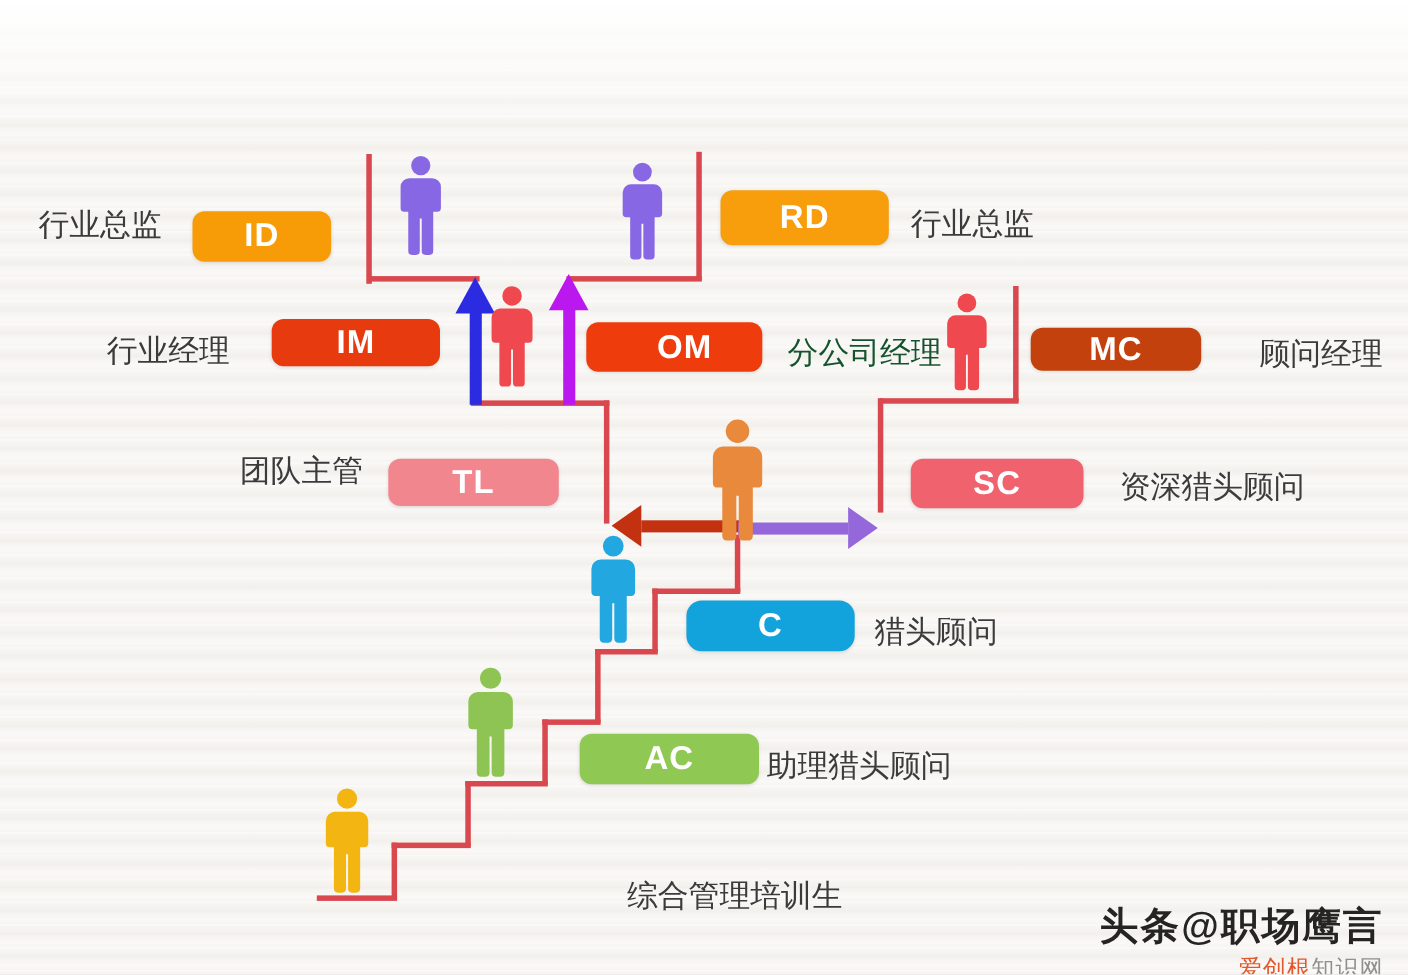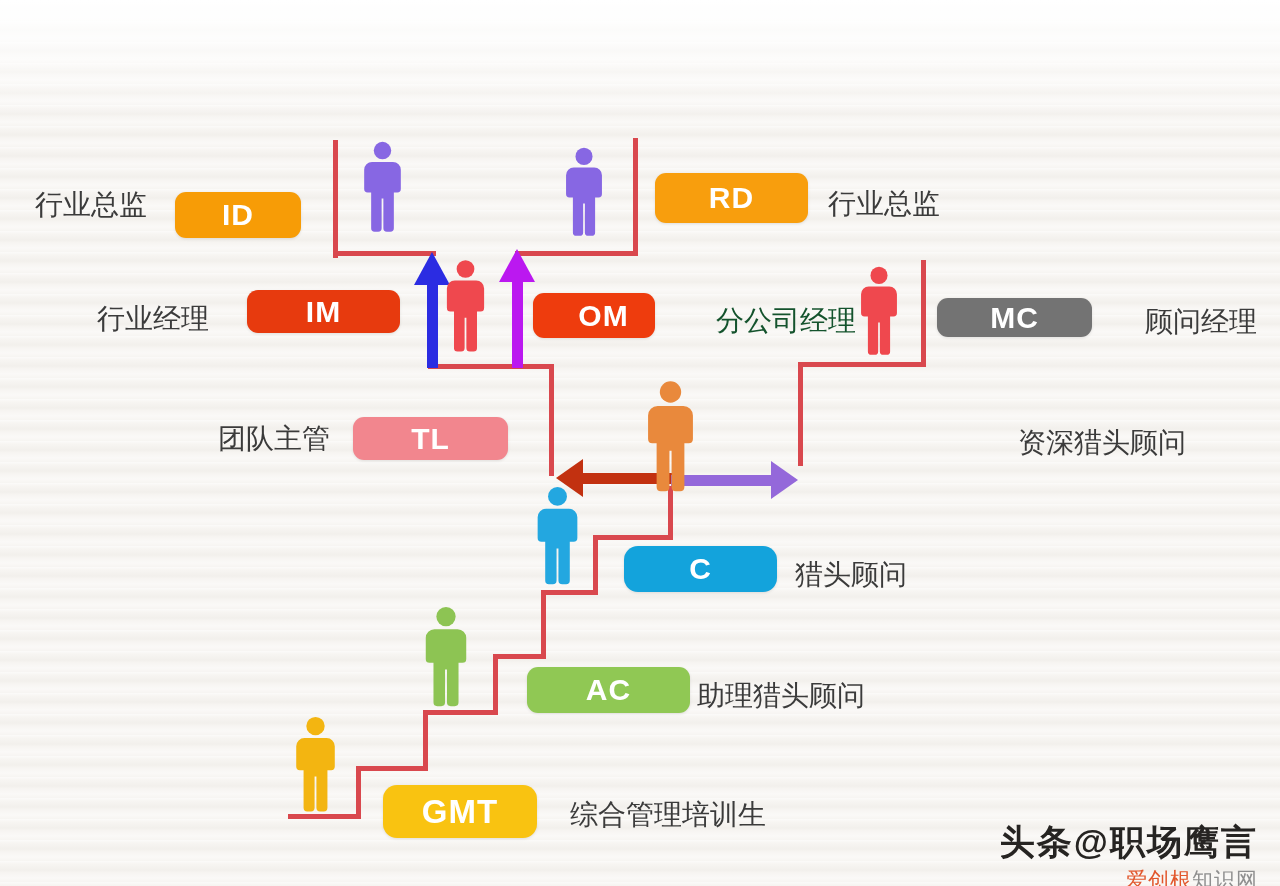--- a/index.html
+++ b/index.html
@@ -113,33 +113,33 @@
   <svg class="person" style="left: 424px; top: 606px; color: rgb(141, 196, 83);" width="44" height="106" viewBox="0 0 44 110">
       <use href="#person-shape"></use>
     </svg>
   <svg class="person" style="left: 294px; top: 716px; color: rgb(243, 181, 17);" width="43" height="101" viewBox="0 0 44 110">
       <use href="#person-shape"></use>
     </svg>
 
   <div class="badge" style="left: 175px; top: 192px; width: 126px; height: 46px; background-color: rgb(247, 156, 6); color: rgb(255, 255, 255);">ID</div>
   <div class="badge" style="left: 655px; top: 173px; width: 153px; height: 50px; background-color: rgb(248, 158, 13); color: rgb(255, 255, 255);">RD</div>
   <div class="badge" style="left: 247px; top: 290px; width: 153px; height: 43px; background-color: rgb(231, 58, 14); color: rgb(255, 255, 255);">IM</div>
-  <div class="badge" style="left: 533px; top: 293px; width: 122px; height: 45px; background-color: rgb(238, 60, 13); color: rgb(255, 255, 255); padding-left: 19px;">OM</div>
-  <div class="badge" style="left: 937px; top: 298px; width: 155px; height: 39px; background-color: #737373; color: rgb(255, 255, 255);">MC</div>
+  <div class="badge" style="left: 533px; top: 293px; width: 160px; height: 45px; background-color: rgb(238, 60, 13); color: rgb(255, 255, 255); padding-left: 19px;">OM</div>
+  <div class="badge" style="left: 937px; top: 298px; width: 155px; height: 39px; background-color: #c2410c; color: rgb(255, 255, 255);">MC</div>
   <div class="badge" style="left: 353px; top: 417px; width: 155px; height: 43px; background-color: rgb(242, 134, 142); color: rgb(255, 255, 255);">TL</div>
+  <div class="badge" style="left: 828px; top: 417px; width: 157px; height: 45px; background-color: rgb(240, 98, 109); color: rgb(255, 255, 255);">SC</div>
   <div class="badge" style="left: 624px; top: 546px; width: 153px; height: 46px; border-radius: 14px; background-color: rgb(19, 163, 220); color: rgb(255, 255, 255);">C</div>
   <div class="badge" style="left: 527px; top: 667px; width: 163px; height: 46px; background-color: rgb(144, 200, 84); color: rgb(255, 255, 255);">AC</div>
-  <div class="badge" style="left: 383px; top: 785px; width: 154px; height: 53px; font-size: 33px; border-radius: 14px; background-color: rgb(249, 195, 17); color: rgb(255, 255, 255);">GMT</div>
 
   <div class="role-label" style="left: 35px; top: 186px; color: rgb(59, 59, 59);">行业总监</div>
   <div class="role-label" style="left: 828px; top: 185px; color: rgb(59, 59, 59);">行业总监</div>
   <div class="role-label" style="left: 97px; top: 300px; color: rgb(59, 59, 59);">行业经理</div>
   <div class="role-label" style="left: 716px; top: 302px; color: #14532d;">分公司经理</div>
   <div class="role-label" style="left: 1117px; top: 303px; color: rgb(59, 59, 59); margin-left: 28px;">顾问经理</div>
-  <div class="role-label" style="left: 218px; top: 420px; color: rgb(59, 59, 59);">团队主管</div>
+  <div class="role-label" style="left: 218px; top: 409px; color: rgb(59, 59, 59);">团队主管</div>
   <div class="role-label" style="left: 1018px; top: 424px; color: rgb(59, 59, 59);">资深猎头顾问</div>
   <div class="role-label" style="left: 795px; top: 556px; color: rgb(59, 59, 59);">猎头顾问</div>
   <div class="role-label" style="left: 697px; top: 677px; color: rgb(59, 59, 59);">助理猎头顾问</div>
   <div class="role-label" style="left: 570px; top: 796px; color: rgb(59, 59, 59);">综合管理培训生</div>
 
   <div class="watermark">
     <div class="wm-byline" style="color: rgb(38, 36, 34);">头条@职场鹰言</div>
     <div class="wm-site">
       <span class="hl" style="color: rgb(226, 87, 44);">爱创根</span><span class="rest" style="color: rgb(143, 143, 143);">知识网</span>
     </div>

